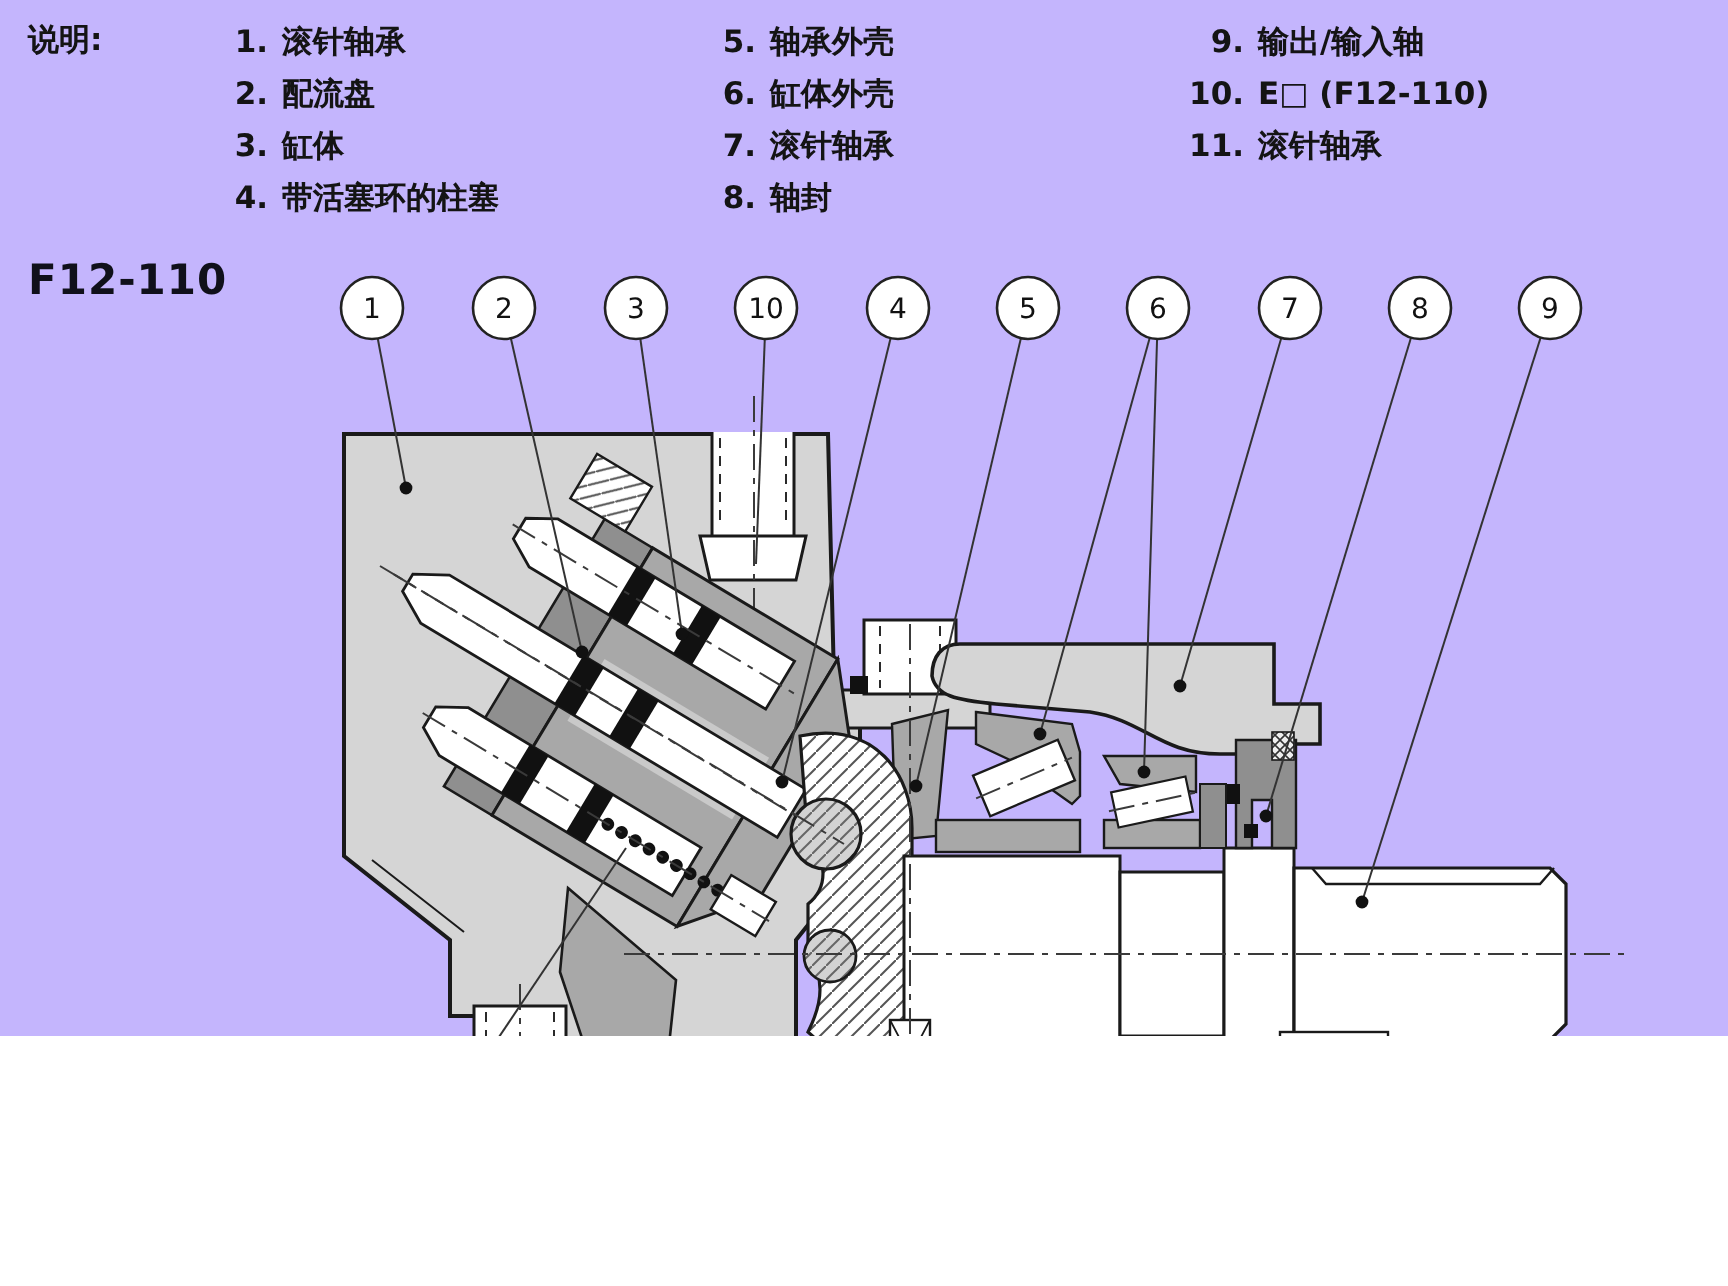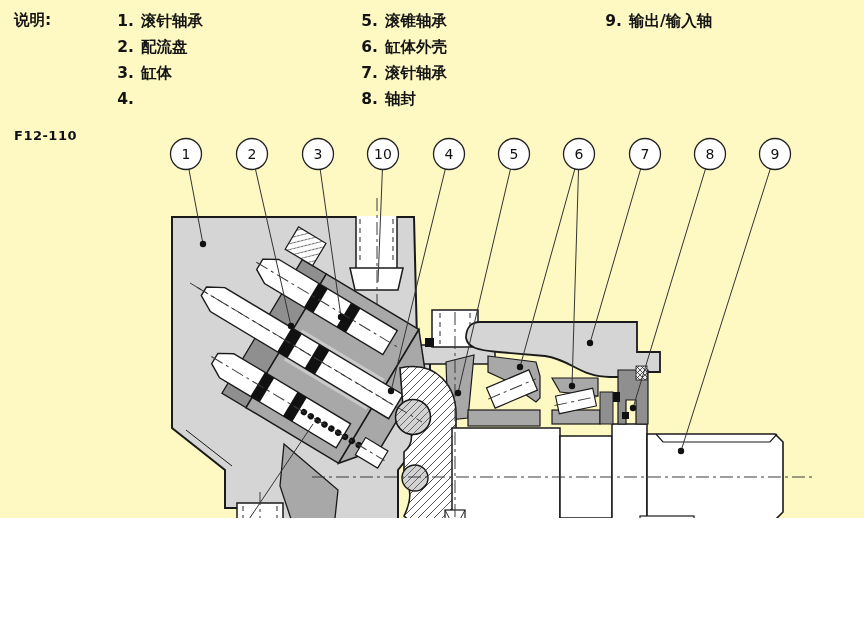--- a/index.html
+++ b/index.html
@@ -5,32 +5,32 @@
   :root{
     --line:#1a1a1a;
     --housing-light:#d5d5d5;
     --part-medium:#a8a8a8;
     --part-dark:#8f8f8f;
     --seal-black:#111111;
     --model-label:#10101a;
   }
   html,body{margin:0;padding:0;background:#ffffff;}
   #page{
-    position:relative;width:864px;height:518px;background:#fef9c3;overflow:hidden;
+    position:relative;width:864px;height:518px;background:#c4b5fd;overflow:hidden;
     font-family:"DejaVu Sans","Liberation Sans",sans-serif;color:#141414;
   }
   .legend-title{position:absolute;left:14px;top:10px;font-size:15.5px;font-weight:600;}
   .legend-col{position:absolute;top:10px;}
   .legend-col.c1{left:104px;}
   .legend-col.c2{left:348px;}
   .legend-col.c3{left:592px;}
   .legend-row{display:flex;height:26px;line-height:22px;font-size:15.5px;font-weight:600;}
   .legend-row .num{width:30px;text-align:right;margin-right:7px;flex:0 0 auto;}
   .legend-row .lbl{white-space:nowrap;}
-  .model-label{position:absolute;left:14px;top:128px;font-size:13px;font-weight:bold;color:var(--model-label);letter-spacing:.5px;}
+  .model-label{position:absolute;left:14px;top:128px;font-size:21px;font-weight:bold;color:var(--model-label);letter-spacing:.5px;}
   svg#diagram{position:absolute;left:0;top:0;}
   .ln{stroke:var(--line);}
   .fill-hl{fill:var(--housing-light);}
   .fill-pm{fill:var(--part-medium);}
   .fill-pd{fill:var(--part-dark);}
   .fill-sb{fill:var(--seal-black);}
   .nofill{fill:none;}
   .white{fill:#ffffff;}
   .cline{stroke:#3a3a3a;stroke-width:1;stroke-dasharray:13 4 3 4;fill:none;}
   .dash{stroke:#2a2a2a;stroke-width:1;stroke-dasharray:5 4;fill:none;}
@@ -54,46 +54,55 @@
     <div class="legend-row">
         <span class="num">2.</span>
         <span class="lbl">配流盘</span>
       </div>
     <div class="legend-row">
         <span class="num">3.</span>
         <span class="lbl">缸体</span>
       </div>
     <div class="legend-row">
         <span class="num">4.</span>
+        <span class="lbl">带活塞环的柱塞</span>
       </div>
   </div>
 
   <div class="legend-col c2">
     <div class="legend-row">
         <span class="num">5.</span>
-        <span class="lbl">滚锥轴承</span>
+        <span class="lbl">轴承外壳</span>
       </div>
     <div class="legend-row">
         <span class="num">6.</span>
         <span class="lbl">缸体外壳</span>
       </div>
     <div class="legend-row">
         <span class="num">7.</span>
         <span class="lbl">滚针轴承</span>
       </div>
     <div class="legend-row">
         <span class="num">8.</span>
         <span class="lbl">轴封</span>
       </div>
   </div>
 
   <div class="legend-col c3">
     <div class="legend-row">
         <span class="num">9.</span>
         <span class="lbl">输出/输入轴</span>
+      </div>
+    <div class="legend-row">
+        <span class="num">10.</span>
+        <span class="lbl">E□ (F12-110)</span>
+      </div>
+    <div class="legend-row">
+        <span class="num">11.</span>
+        <span class="lbl">滚针轴承</span>
       </div>
   </div>
 
   <div class="model-label">F12-110</div>
 
   <svg id="diagram" width="864" height="643" viewBox="0 0 864 643" xmlns="http://www.w3.org/2000/svg">
     <defs>
       <pattern id="hatchW" patternUnits="userSpaceOnUse" width="8" height="8">
         <rect width="8" height="8" fill="#ffffff"></rect>
         <path d="M0,8 L8,0" stroke="#555" stroke-width="1"></path>

